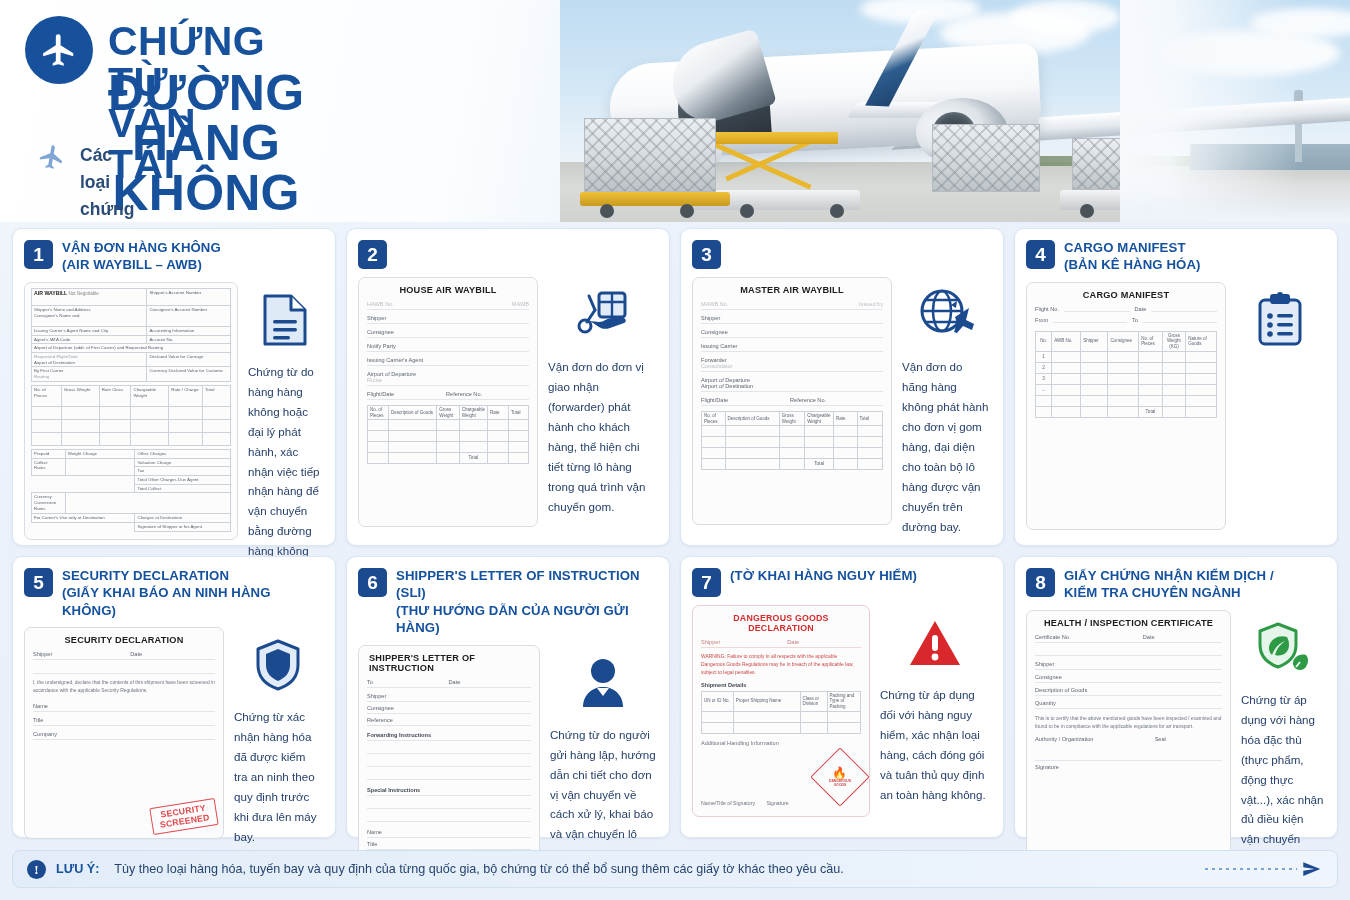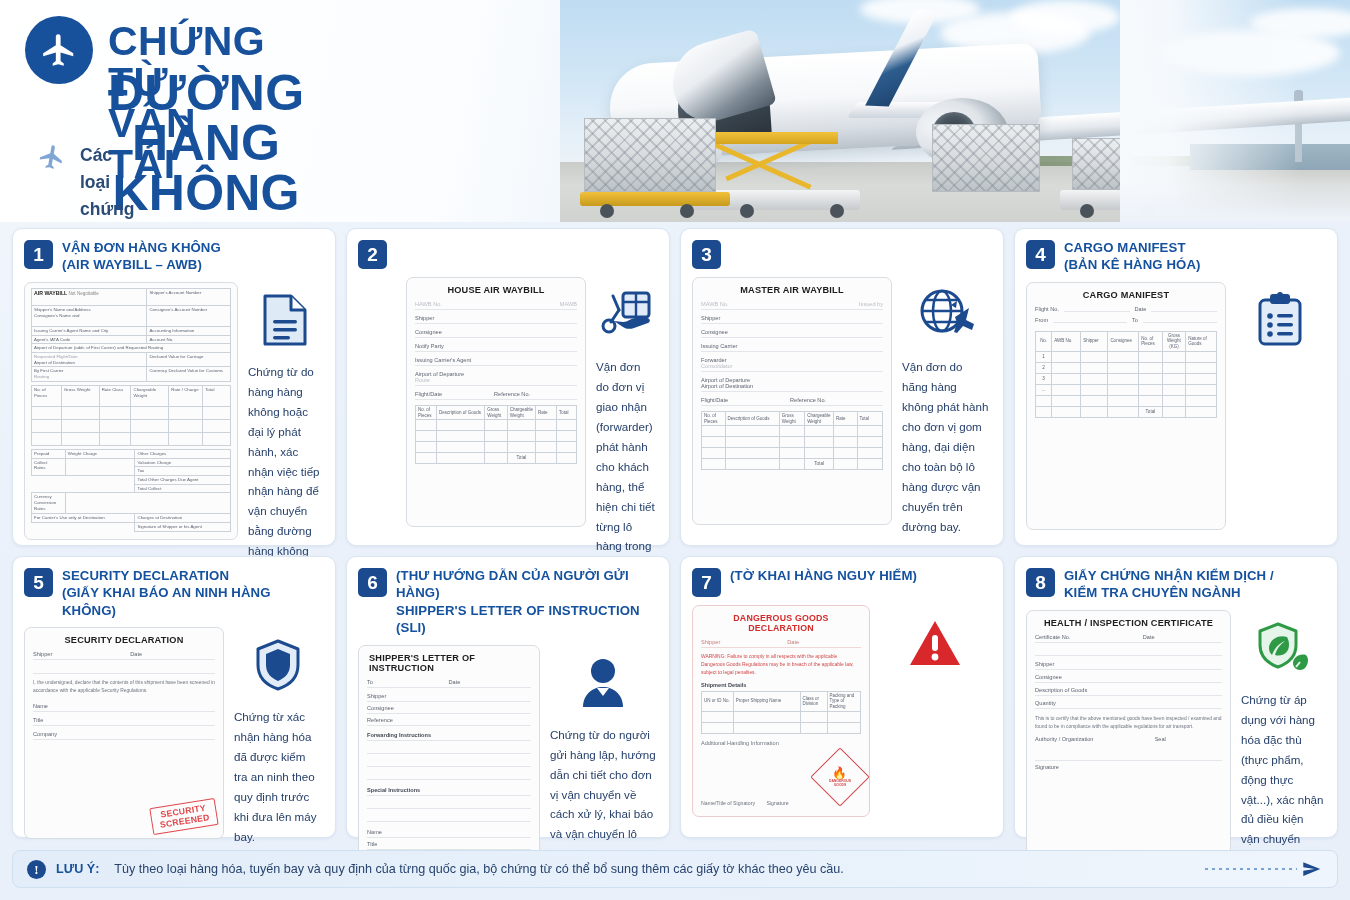--- a/index.html
+++ b/index.html
@@ -233,21 +233,21 @@
   .form {
     flex: 0 0 auto;
     background: #fcfcfd;
     border: 1px solid #d8dde3;
     border-radius: 7px;
     padding: 7px 8px;
     position: relative;
     overflow: hidden;
   }
   .f-w1 { width: 214px; height: 258px; padding: 5px 6px; }
-  .f-w2 { width: 180px; height: 250px; margin-left: 48px; }
+  .f-w2 { width: 180px; height: 250px; }
   .f-w3 { width: 200px; height: 248px; }
   .f-w5 { width: 200px; height: 212px; }
   .f-w6 { width: 182px; height: 212px; }
   .f-w7 { width: 178px; height: 212px; }
   .f-w8 { width: 205px; height: 264px; }
 
   .f-title {
     text-align: center; font-size: 9.2px; font-weight: 700;
     color: #1d1d1f; letter-spacing: .2px; margin-bottom: 6px;
   }
@@ -922,22 +922,22 @@
           </div>
           <div class="side-text">Chứng từ xác nhận hàng hóa đã được kiểm tra an ninh theo quy định trước khi đưa lên máy bay.</div>
         </div>
       </div>
     </div>
 
     <div class="card row2">
       <div class="card-head">
         <div class="num">6</div>
         <div class="card-title">
+          <div>SHIPPER'S LETTER OF INSTRUCTION (SLI)</div>
           <div>(THƯ HƯỚNG DẪN CỦA NGƯỜI GỬI HÀNG)</div>
-          <div>SHIPPER'S LETTER OF INSTRUCTION (SLI)</div>
         </div>
       </div>
       <div class="card-body">
         <div class="form f-w6">
           <div class="f-title" style="text-align:left;padding-left:2px">SHIPPER'S LETTER OF INSTRUCTION</div>
           <div class="f-row">
             <span class="lbl">To</span>
             <span class="fill"></span>
             <span class="lbl">Date</span>
             <span class="fill"></span>
@@ -1057,20 +1057,21 @@
           </div>
         </div>
         <div class="side">
           <div class="side-icon">
             <svg width="52" height="48" viewBox="0 0 52 48">
               <path d="M26 2 51 46H1z" fill="#d9282b" rx="4"></path>
               <rect x="23" y="16" width="6" height="16" rx="3" fill="#fff"></rect>
               <circle cx="26" cy="38" r="3.4" fill="#fff"></circle>
             </svg>
           </div>
+          <div class="side-text">Chứng từ áp dụng đối với hàng nguy hiểm, xác nhận loại hàng, cách đóng gói và tuân thủ quy định an toàn hàng không.</div>
         </div>
       </div>
     </div>
 
     <div class="card row2">
       <div class="card-head">
         <div class="num">8</div>
         <div class="card-title">
           <div>GIẤY CHỨNG NHẬN KIỂM DỊCH /</div>
           <div>KIỂM TRA CHUYÊN NGÀNH</div>

